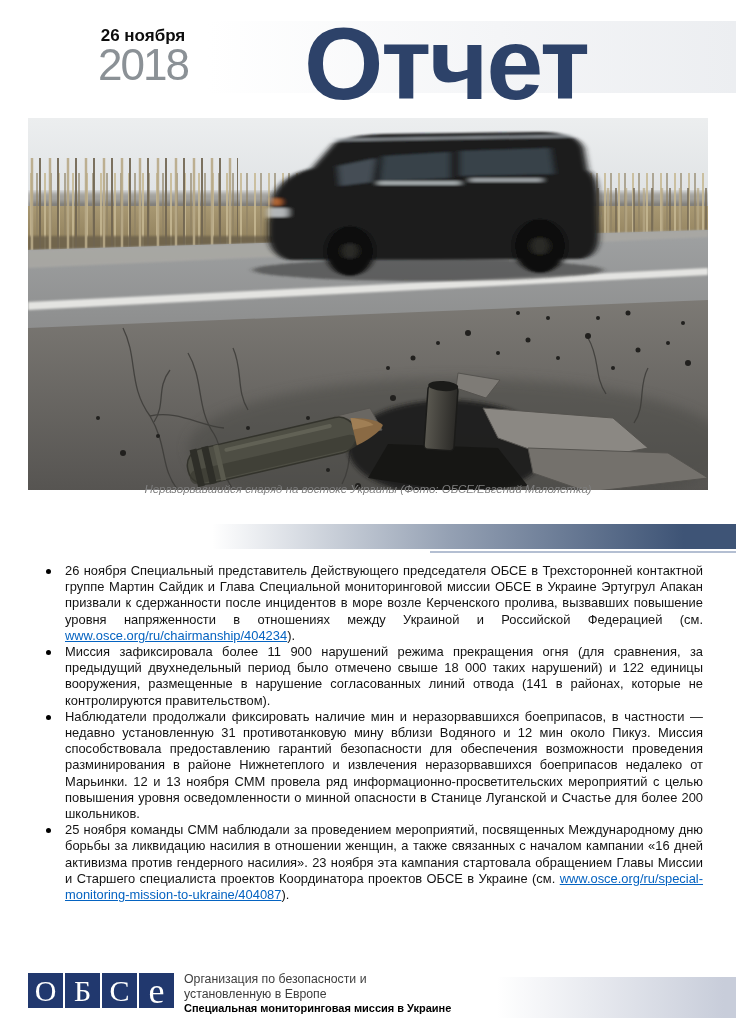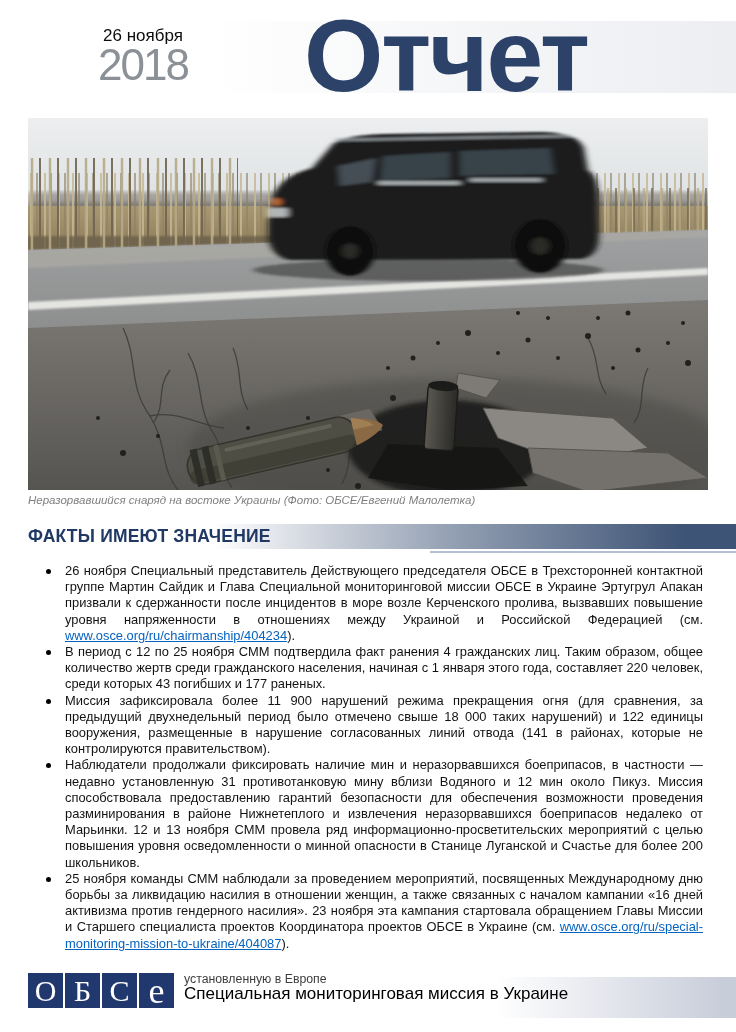--- a/index.html
+++ b/index.html
@@ -3,28 +3,28 @@
 <meta charset="utf-8">
 <style>
   html,body{margin:0;padding:0;background:#ffffff;}
   .page{position:relative;width:736px;height:1032px;background:#ffffff;overflow:hidden;
         font-family:"Liberation Sans",sans-serif;}
 
   
   .header-band{position:absolute;left:208px;top:21px;width:528px;height:72px;
     background:linear-gradient(to right,#ffffff 0%,#f4f5f7 55%,#eceef1 100%);}
   .date-block{position:absolute;left:88px;top:26px;width:110px;text-align:center;}
-  .date-day{font-size:17px;font-weight:normal;color:#0d0d0d;line-height:19px;}
+  .date-day{font-size:17px;font-weight:bold;color:#0d0d0d;line-height:19px;}
   .date-year{font-size:44px;font-weight:normal;color:#8b9196;line-height:40px;letter-spacing:-2px;}
-  .report-title{position:absolute;left:304px;top:8px;font-size:102px;font-weight:bold;
+  .report-title{position:absolute;left:304px;top:16px;font-size:102px;font-weight:bold;
     color:#2d4269;line-height:96px;letter-spacing:-2px;}
 
   
   .photo{position:absolute;left:28px;top:118px;width:680px;height:372px;overflow:hidden;background:#d9dcdf;}
-  .caption{position:absolute;left:28px;top:494px;width:680px;
+  .caption{position:absolute;left:28px;top:483px;width:680px;text-align:center;
     font-style:italic;font-size:11.5px;color:#7f7f7f;}
 
   
   .heading-band{position:absolute;left:212px;top:524px;width:524px;height:25px;
     background:linear-gradient(to right,rgba(62,84,118,0) 0%,rgba(62,84,118,.55) 45%,#3e5476 90%);}
   .heading-underline{position:absolute;left:430px;top:551px;width:306px;height:2px;background:#b4bfd2;}
   .section-heading{position:absolute;left:28px;top:526px;font-size:17.5px;font-weight:bold;
     color:#1f3864;letter-spacing:.2px;}
 
   
@@ -39,21 +39,21 @@
   
   .footer-band{position:absolute;left:497px;top:977px;width:239px;height:41px;z-index:0;
     background:linear-gradient(to right,rgba(200,205,218,0) 0%,#c8cdda 95%);}
   .footer-logo{position:absolute;left:28px;top:973px;display:flex;gap:2px;z-index:1;}
   .logo-box{width:35px;height:35px;background:#21386e;color:#ffffff;
     font-family:"Liberation Serif",serif;font-size:30px;display:flex;align-items:center;
     justify-content:center;line-height:1;}
   .logo-box:last-child{font-size:36px;}
   .footer-text{position:absolute;left:184px;top:972px;z-index:1;font-size:12.3px;
     color:#3d3d3d;line-height:14.5px;}
-  .footer-mission{font-weight:normal;color:#000;font-size:17px;}
+  .footer-mission{font-weight:bold;color:#000;font-size:11px;}
 </style>
 </head>
 <body>
 
 <div class="page">
 
   <div class="header-band"></div>
   <div class="date-block">
     <div class="date-day">26 ноября</div>
     <div class="date-year">2018</div>
@@ -210,37 +210,36 @@
         <circle cx="512" cy="128" r="9" fill="#2a2a28"></circle>
         <rect x="240" y="90" width="20" height="9" rx="2" fill="#c3c6c8" opacity="0.9"></rect>
         <circle cx="249" cy="84" r="4" fill="#c06a30"></circle>
       </g>
     </svg>
   </div>
   <div class="caption">Неразорвавшийся снаряд на востоке Украины (Фото: ОБСЕ/Евгений Малолетка)</div>
 
   <div class="heading-band"></div>
   <div class="heading-underline"></div>
-  <div class="section-heading">ФАКТЫ ИМЕЮТ ЗНАЧЕНИЕ</div>
 
   <div class="bullets">
     <ul>
         <li>26 ноября Специальный представитель Действующего председателя ОБСЕ в Трехсторонней контактной группе Мартин Сайдик и Глава Специальной мониторинговой миссии ОБСЕ в Украине Эртугрул Апакан призвали к сдержанности после инцидентов в море возле Керченского пролива, вызвавших повышение уровня напряженности в отношениях между Украиной и Российской Федерацией (см. <a href="#">www.osce.org/ru/chairmanship/404234</a>).</li>
-        <li>В период с 12 по 25 ноября СММ подтвердила факт ранения 4 гражданских лиц. Таким образом, общее количество жертв среди гражданского населения, начиная с 1 января этого года, составляет 220 человек, среди которых 43 погибших и 177 раненых.</li>
         <li>Миссия зафиксировала более 11 900 нарушений режима прекращения огня (для сравнения, за предыдущий двухнедельный период было отмечено свыше 18 000 таких нарушений) и 122 единицы вооружения, размещенные в нарушение согласованных линий отвода (141 в районах, которые не контролируются правительством).</li>
         <li>Наблюдатели продолжали фиксировать наличие мин и неразорвавшихся боеприпасов, в частности — недавно установленную 31 противотанковую мину вблизи Водяного и 12 мин около Пикуз. Миссия способствовала предоставлению гарантий безопасности для обеспечения возможности проведения разминирования в районе Нижнетеплого и извлечения неразорвавшихся боеприпасов недалеко от Марьинки. 12 и 13 ноября СММ провела ряд информационно-просветительских мероприятий с целью повышения уровня осведомленности о минной опасности в Станице Луганской и Счастье для более 200 школьников.</li>
         <li>25 ноября команды СММ наблюдали за проведением мероприятий, посвященных Международному дню борьбы за ликвидацию насилия в отношении женщин, а также связанных с началом кампании «16 дней активизма против гендерного насилия». 23 ноября эта кампания стартовала обращением Главы Миссии и Старшего специалиста проектов Координатора проектов ОБСЕ в Украине (см. <a href="#">www.osce.org/ru/special-monitoring-mission-to-ukraine/404087</a>).</li>
       </ul>
   </div>
 
   <div class="footer-band"></div>
   <div class="footer-logo">
     <span class="logo-box">О</span>
     <span class="logo-box">Б</span>
     <span class="logo-box">С</span>
     <span class="logo-box">е</span>
   </div>
   <div class="footer-text">
+    <div>Организация по безопасности и</div>
     <div>установленную в Европе</div>
     <div class="footer-mission">Специальная мониторинговая миссия в Украине</div>
   </div>
 
 </div>
 
 </body></html>

